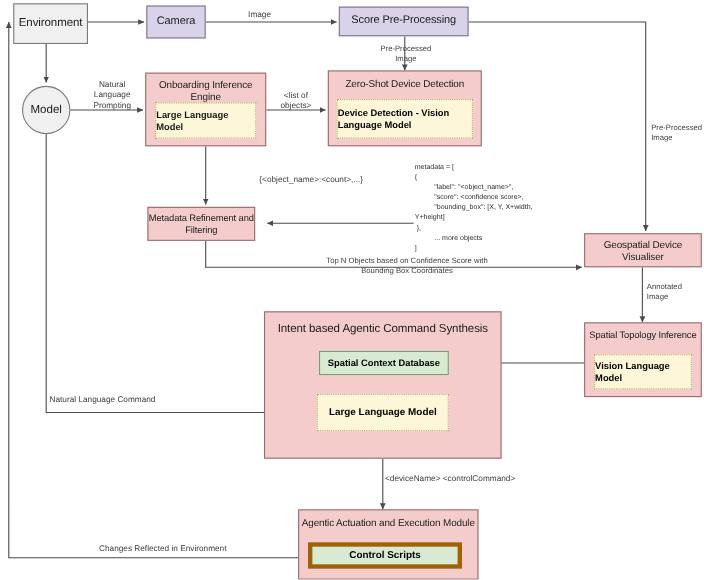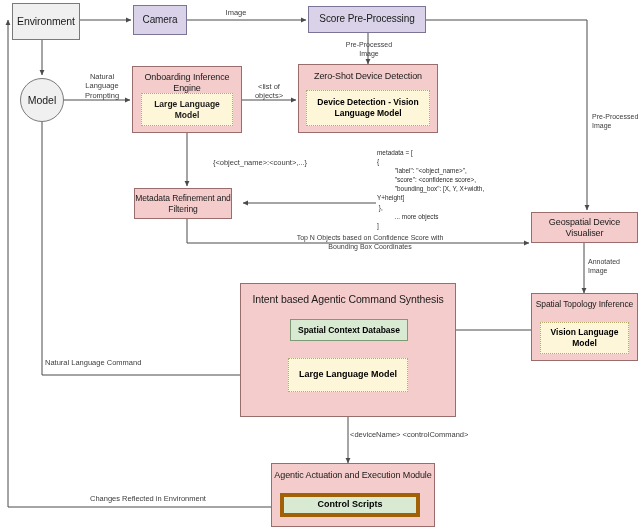--- a/index.html
+++ b/index.html
@@ -76,21 +76,21 @@
     line-height: 1.42;
     white-space: pre;
     text-align: left;
   }
   .inner-wrap {
     position: absolute;
     box-sizing: border-box;
     display: flex;
     align-items: center;
     justify-content: center;
-    text-align: center;
+    text-align: left;
     line-height: 1.25;
   }
 </style>
 </head>
 <body>
 
 <div id="canvas">
 
   <svg id="svg-layer" viewBox="0 0 640 527">
     <defs>
@@ -204,21 +204,21 @@
   <div class="edge-label" style="left:592px; top:113px; width:48px; font-size:7px; text-align:left;">Pre-Processed
 Image</div>
 
   <div class="edge-label" style="left:74px; top:72px; width:56px; font-size:7.5px;">Natural
 Language
 Prompting</div>
 
   <div class="edge-label" style="left:243px; top:82px; width:52px; font-size:7.5px;">&lt;list of
 objects&gt;</div>
 
-  <div class="edge-label" style="left:190px; top:158px; width:140px; font-size:7.5px; text-align:center;">{&lt;object_name&gt;:&lt;count&gt;,...}</div>
+  <div class="edge-label" style="left:190px; top:158px; width:140px; font-size:7.5px; text-align:right;">{&lt;object_name&gt;:&lt;count&gt;,...}</div>
 
   <div class="edge-label" style="left:272px; top:234px; width:196px; font-size:7px;">Top N Objects based on Confidence Score with
 Bounding Box Coordinates</div>
 
   <div class="edge-label" style="left:588px; top:258px; width:52px; font-size:7px; text-align:left;">Annotated
 Image</div>
 
   <div class="edge-label" style="left:45px; top:358px; width:200px; font-size:7.5px; text-align:left;">Natural Language Command</div>
 
   <div class="edge-label" style="left:350px; top:430px; width:200px; font-size:7.5px; text-align:left;">&lt;deviceName&gt; &lt;controlCommand&gt;</div>

